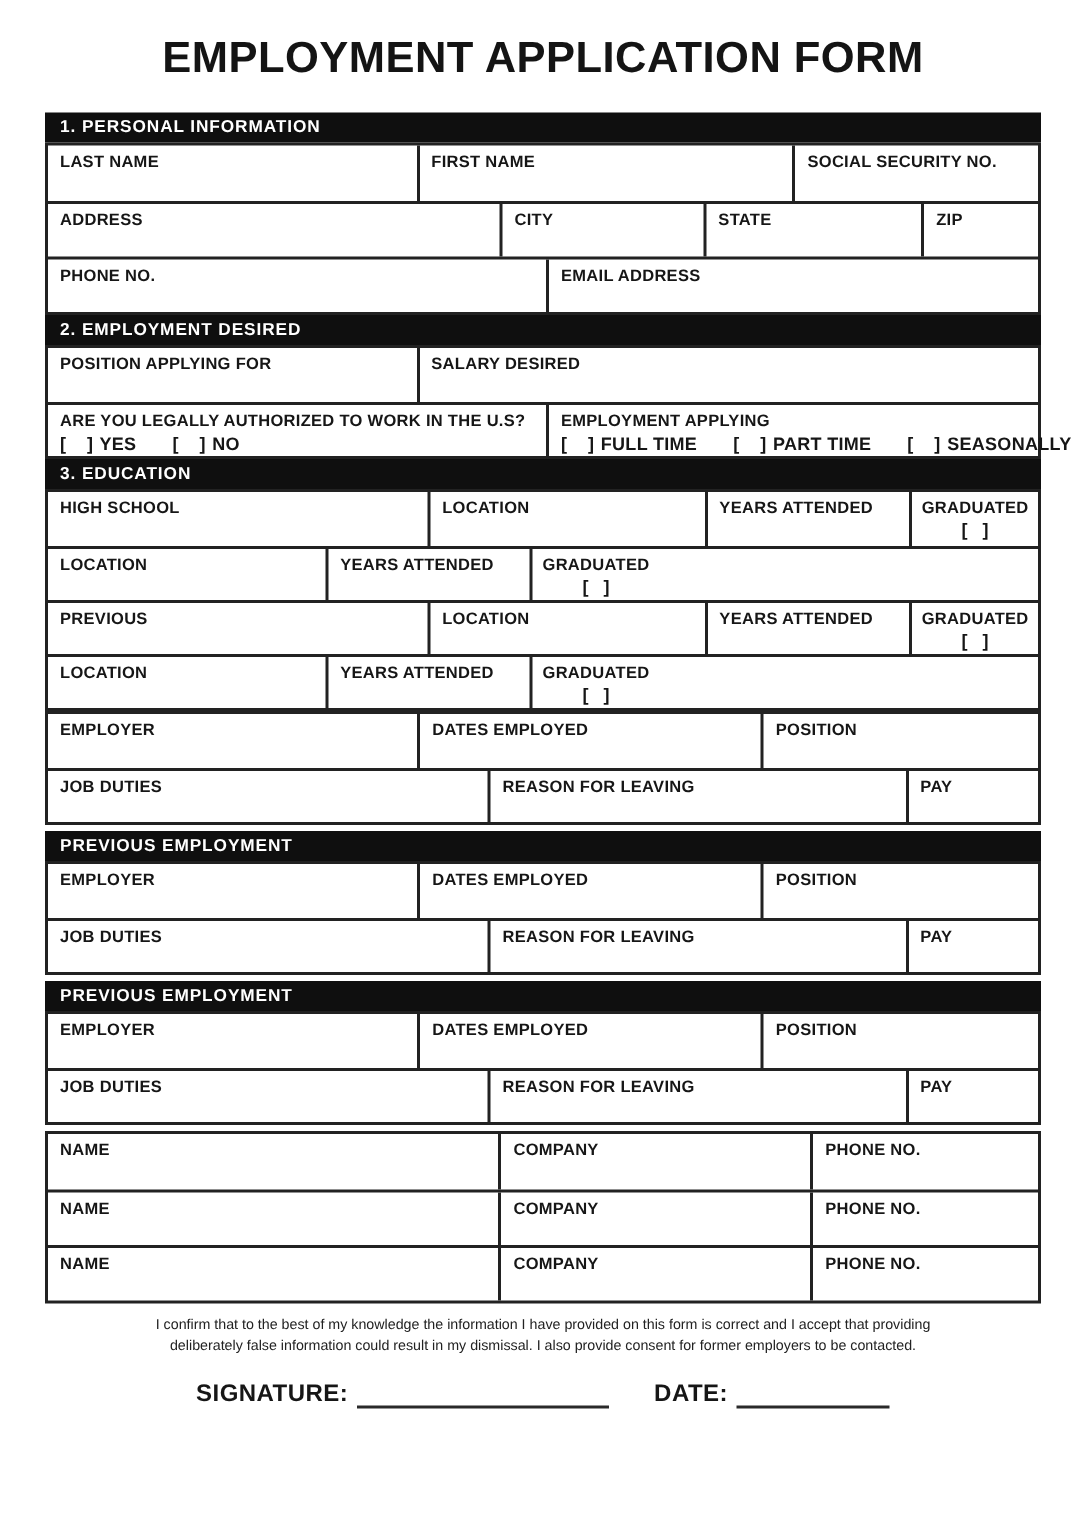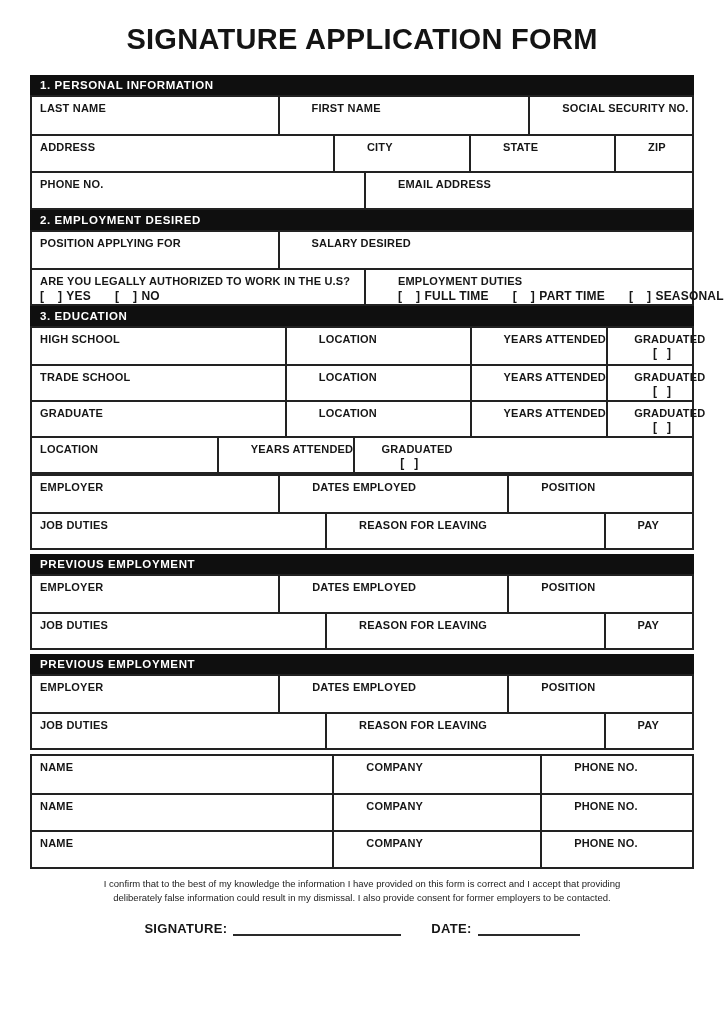--- a/index.html
+++ b/index.html
@@ -31,21 +31,21 @@
     padding-left:10px;
     font-size:11.5px;
     font-weight:bold;
     letter-spacing:.6px;
   }
 
   .tbl{border:2px solid var(--border);}
   .row{display:flex;height:37px;}
   .row + .row{border-top:2px solid var(--border);}
   .cell{position:relative;}
-  .cell + .cell{border-left:2px solid var(--border);padding-left:24px;}
+  .cell + .cell{border-left:2px solid var(--border);}
 
   .tbl-emp .row, .tbl-edu .row, .tbl-desired .row{height:36px;}
 
   .lbl{
     display:block;
     padding:5px 6px 0 8px;
     font-size:11px;
     font-weight:bold;
     letter-spacing:.2px;
     white-space:nowrap;
@@ -79,39 +79,39 @@
     font-size:9.5px;
     line-height:14px;
     color:#222;
   }
 
   .sigrow{
     margin-top:16px;
     display:flex;
     justify-content:center;
     align-items:flex-end;
-    font-size:13px;
+    font-size:16px;
     font-weight:bold;
     letter-spacing:.3px;
   }
   .sigline{
     display:inline-block;
     border-bottom:2px solid #2a2a2a;
     height:13px;
     width:168px;
     margin:0 6px;
   }
   .sigline.short{width:102px;margin-right:0;}
 </style>
 </head>
 <body>
 
 <div class="sheet">
 
-  <h1 class="title">SIGNATURE APPLICATION FORM</h1>
+  <h1 class="title">EMPLOYMENT APPLICATION FORM</h1>
 
   <div class="bar">
     <span>1. PERSONAL INFORMATION</span>
   </div>
   <div class="tbl">
     <div class="row">
       <div class="cell" style="width:37.2%">
         <span class="lbl">LAST NAME</span>
       </div>
       <div class="cell" style="width:38%">
@@ -159,21 +159,21 @@
     </div>
     <div class="row">
       <div class="cell" style="width:50.3%">
         <span class="lbl">ARE YOU LEGALLY AUTHORIZED TO WORK IN THE U.S?</span>
         <div class="optline">
           <span class="opt"><span class="cbx">[&nbsp;&nbsp;&nbsp;]</span> <span>YES</span></span>
           <span class="opt"><span class="cbx">[&nbsp;&nbsp;&nbsp;]</span> <span>NO</span></span>
         </div>
       </div>
       <div class="cell" style="width:49.7%">
-        <span class="lbl">EMPLOYMENT DUTIES</span>
+        <span class="lbl">EMPLOYMENT APPLYING</span>
         <div class="optline">
           <span class="opt"><span class="cbx">[&nbsp;&nbsp;&nbsp;]</span> <span>FULL TIME</span></span>
           <span class="opt"><span class="cbx">[&nbsp;&nbsp;&nbsp;]</span> <span>PART TIME</span></span>
           <span class="opt"><span class="cbx">[&nbsp;&nbsp;&nbsp;]</span> <span>SEASONALLY</span></span>
         </div>
       </div>
     </div>
   </div>
 
   <div class="bar">
@@ -189,37 +189,34 @@
       </div>
       <div class="cell" style="width:20.7%">
         <span class="lbl">YEARS ATTENDED</span>
       </div>
       <div class="cell" style="width:13%">
         <span class="lbl center">GRADUATED</span>
         <span class="grad-box">[&nbsp;&nbsp;&nbsp;]</span>
       </div>
     </div>
     <div class="row">
-      <div class="cell" style="width:38.3%">
-        <span class="lbl">TRADE SCHOOL</span>
-      </div>
       <div class="cell" style="width:28%">
         <span class="lbl">LOCATION</span>
       </div>
       <div class="cell" style="width:20.7%">
         <span class="lbl">YEARS ATTENDED</span>
       </div>
       <div class="cell" style="width:13%">
         <span class="lbl center">GRADUATED</span>
         <span class="grad-box">[&nbsp;&nbsp;&nbsp;]</span>
       </div>
     </div>
     <div class="row">
       <div class="cell" style="width:38.3%">
-        <span class="lbl">GRADUATE</span>
+        <span class="lbl">PREVIOUS</span>
       </div>
       <div class="cell" style="width:28%">
         <span class="lbl">LOCATION</span>
       </div>
       <div class="cell" style="width:20.7%">
         <span class="lbl">YEARS ATTENDED</span>
       </div>
       <div class="cell" style="width:13%">
         <span class="lbl center">GRADUATED</span>
         <span class="grad-box">[&nbsp;&nbsp;&nbsp;]</span>

